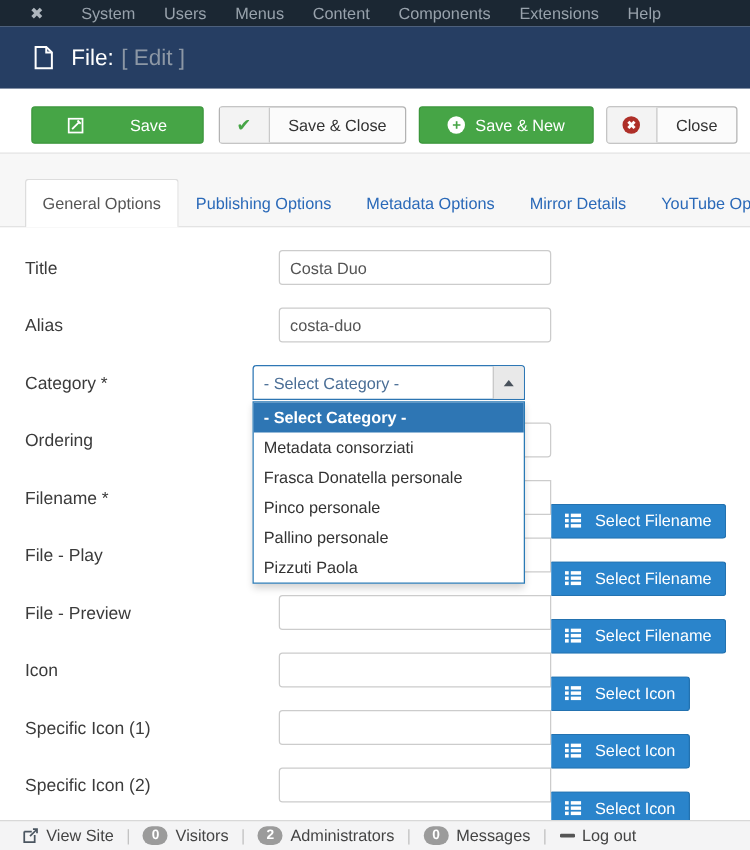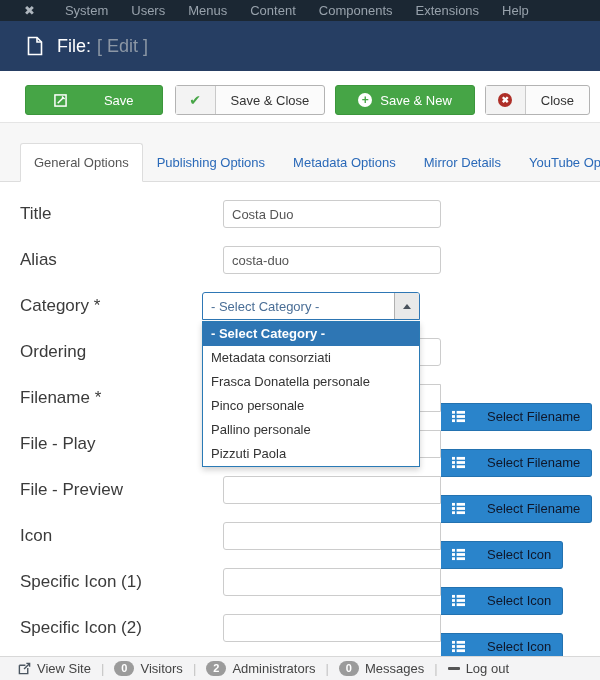--- a/index.html
+++ b/index.html
@@ -52,31 +52,31 @@
     font-size:13px; color:#2a69b8; padding:11px 14px; cursor:pointer; white-space:nowrap;
   }
   .tab-active {
     color:#555; background:#fff; border:1px solid #ddd; border-bottom:1px solid #fff;
     border-radius:3px 3px 0 0; margin-bottom:-1px; padding:11px 13px;
   }
 
   
   .form-area { background:#fff; padding-top:18px; }
   .frow { display:flex; align-items:center; height:28px; margin:0 0 18px 20px; }
-  .flabel { width:182px; font-size:17px; color:#3b3b3b; }
+  .flabel { width:182px; font-size:14px; color:#3b3b3b; }
   .finput {
     width:218px; height:28px; border:1px solid #ccc; border-radius:3px;
     padding:0 8px; font-size:13px; color:#555; background:#fff;
     font-family:"Liberation Sans", sans-serif; outline:none;margin-left:21px;
   }
   .finput.with-btn { border-radius:3px 0 0 3px; }
   .btn-blue {
     height:28px; background:#2a84cb; border:1px solid #2372b0; border-left:none;
-    border-radius:0 3px 3px 0; color:#0f172a; display:inline-flex; align-items:center;
-    gap:22px; padding:0 11px; font-size:13px; cursor:pointer; white-space:nowrap;margin-top:37px;
+    border-radius:0 3px 3px 0; color:#ffffff; display:inline-flex; align-items:center;
+    gap:11px; padding:0 11px; font-size:13px; cursor:pointer; white-space:nowrap;margin-top:37px;
   }
 
   
   .cat-select {
     width:218px; height:28px; border:1px solid #2e77b5; border-radius:3px 3px 0 0;
     background:#fff; display:flex; align-items:center; cursor:pointer;
   }
   .cat-select-text { flex:1; padding-left:8px; font-size:13px; color:#4a6e96; }
   .caret-box {
     width:25px; height:26px; background:#e9e9e9; border-left:1px solid #b0b0b0;

